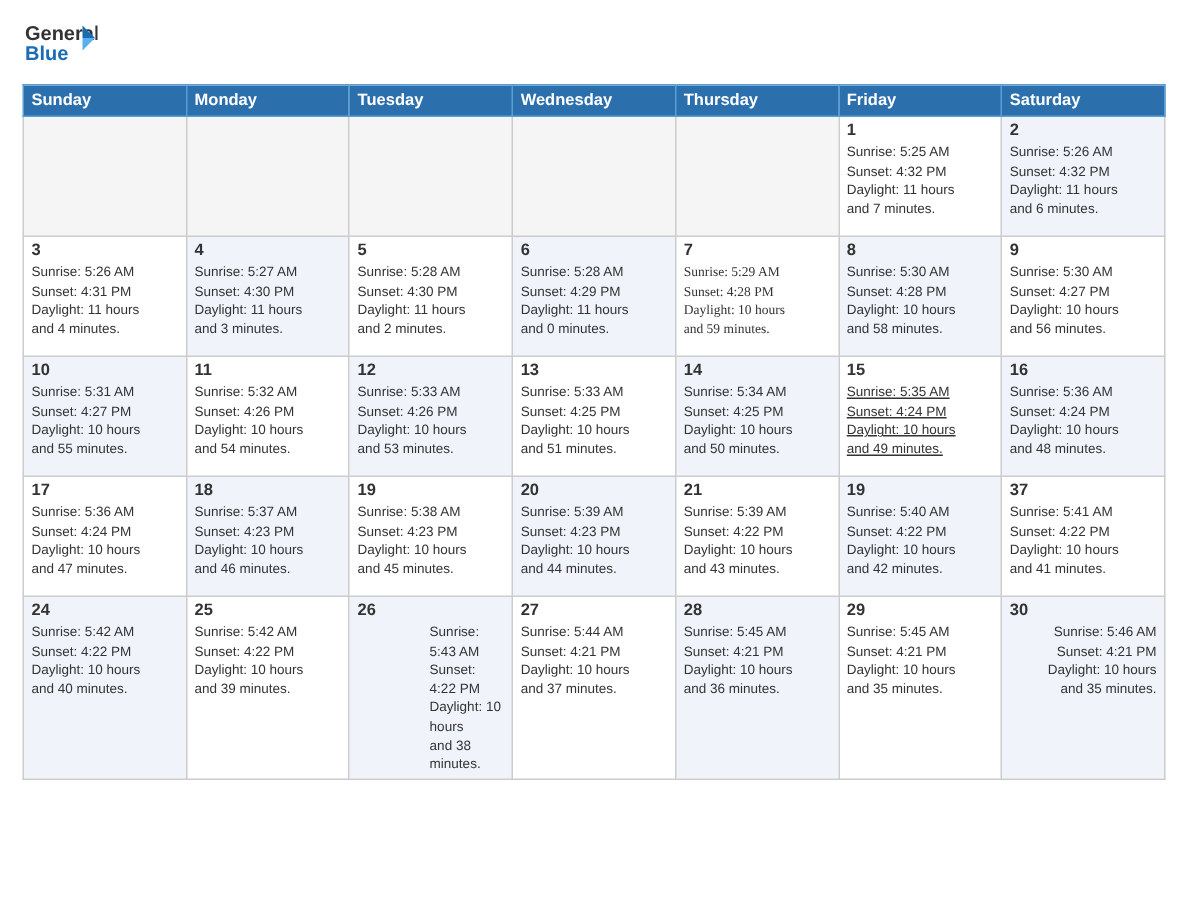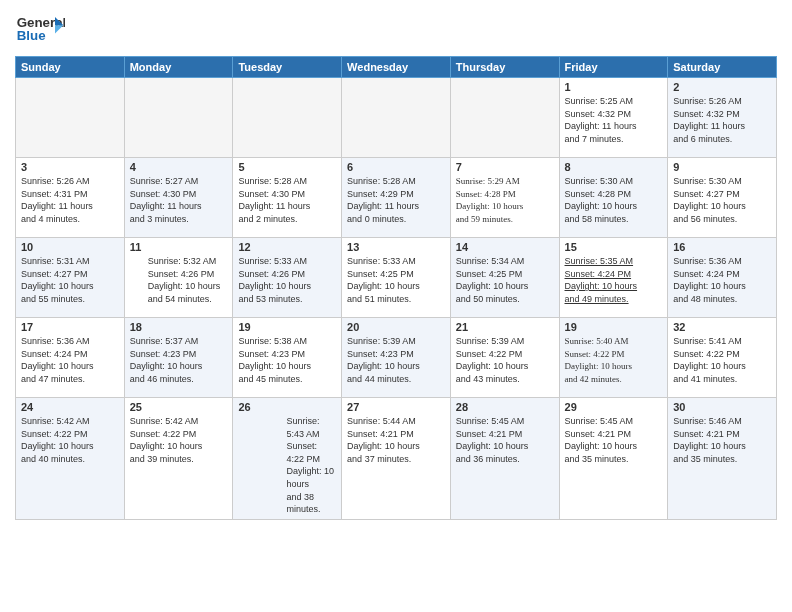--- a/index.html
+++ b/index.html
@@ -187,21 +187,21 @@
         <tr>
           <td class="shaded">
             <span class="day-num">10</span>
             <div class="day-info" style="white-space: pre-line;">Sunrise: 5:31 AM
 Sunset: 4:27 PM
 Daylight: 10 hours
 and 55 minutes.</div>
           </td>
           <td>
             <span class="day-num">11</span>
-            <div class="day-info" style="white-space: pre-line; margin-left: 18px;">Sunrise: 5:32 AM
+            <div class="day-info" style="white-space: pre-line;">Sunrise: 5:32 AM
 Sunset: 4:26 PM
 Daylight: 10 hours
 and 54 minutes.</div>
           </td>
           <td class="shaded">
             <span class="day-num">12</span>
             <div class="day-info" style="white-space: pre-line;">Sunrise: 5:33 AM
 Sunset: 4:26 PM
 Daylight: 10 hours
 and 53 minutes.</div>
@@ -266,27 +266,27 @@
           </td>
           <td>
             <span class="day-num">21</span>
             <div class="day-info" style="white-space: pre-line;">Sunrise: 5:39 AM
 Sunset: 4:22 PM
 Daylight: 10 hours
 and 43 minutes.</div>
           </td>
           <td class="shaded">
             <span class="day-num">19</span>
-            <div class="day-info" style="white-space: pre-line; font-family: Liberation Serif, serif;">Sunrise: 5:40 AM
+            <div class="day-info" style="white-space: pre-line;">Sunrise: 5:40 AM
 Sunset: 4:22 PM
 Daylight: 10 hours
 and 42 minutes.</div>
           </td>
           <td>
-            <span class="day-num">32</span>
+            <span class="day-num">37</span>
             <div class="day-info" style="white-space: pre-line;">Sunrise: 5:41 AM
 Sunset: 4:22 PM
 Daylight: 10 hours
 and 41 minutes.</div>
           </td>
         </tr>
         <tr>
           <td class="shaded">
             <span class="day-num">24</span>
             <div class="day-info" style="white-space: pre-line;">Sunrise: 5:42 AM
@@ -324,21 +324,21 @@
           </td>
           <td>
             <span class="day-num">29</span>
             <div class="day-info" style="white-space: pre-line;">Sunrise: 5:45 AM
 Sunset: 4:21 PM
 Daylight: 10 hours
 and 35 minutes.</div>
           </td>
           <td class="shaded">
             <span class="day-num">30</span>
-            <div class="day-info" style="white-space: pre-line;">Sunrise: 5:46 AM
+            <div class="day-info" style="white-space: pre-line; text-align: right;">Sunrise: 5:46 AM
 Sunset: 4:21 PM
 Daylight: 10 hours
 and 35 minutes.</div>
           </td>
         </tr>
       </tbody>
   </table>
 </div>
 
 </body></html>

